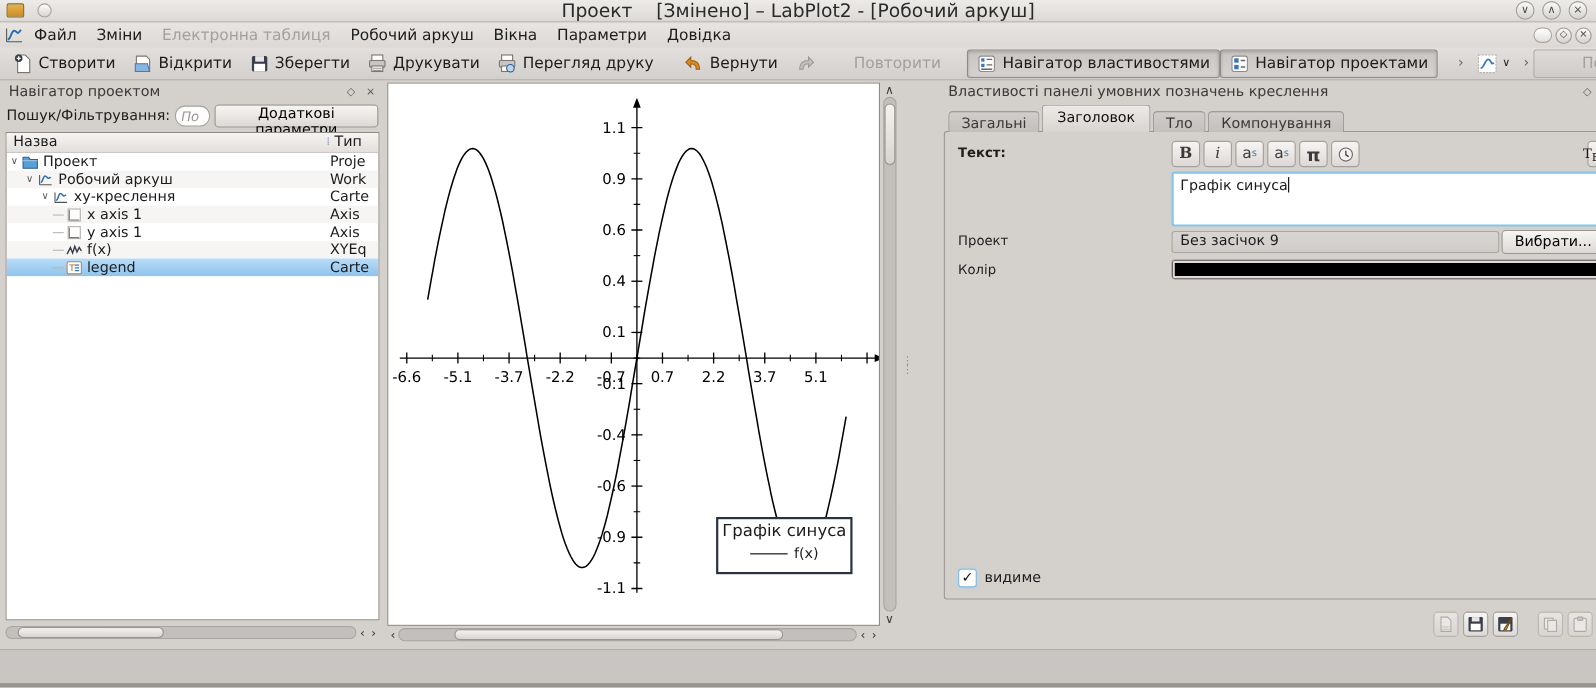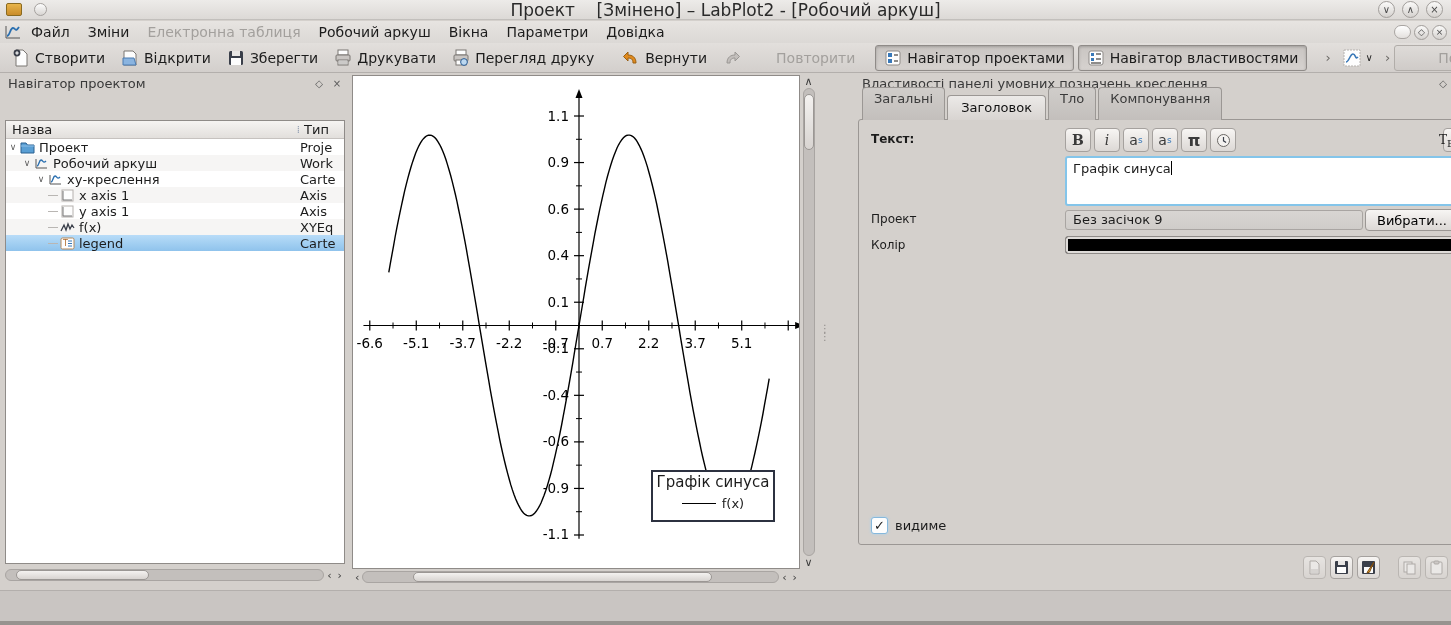--- a/index.html
+++ b/index.html
@@ -82,21 +82,21 @@
   .legendbox { position:absolute; left:298px; top:394px; width:124px; height:52px; border:2px solid #2c3140;
      background:#fff; text-align:center; }
   .legendbox .lt { font-size:15px; line-height:20px; }
   .legendbox .lr { display:flex; align-items:center; justify-content:center; gap:6px; margin-top:4px; font-size:13px; }
   .legendbox .lline { width:34px; border-top:1.5px solid #000; }
   .splitter-dots { position:absolute; left:820px; top:325px; width:8px; height:26px; color:#8f8b88; font-size:10px; line-height:8px; text-align:center; }
 
   
   .props { position:absolute; left:856px; top:74px; width:616px; height:481px; }
   .tabs { position:absolute; left:6px; top:22px; display:flex; align-items:flex-end; height:24px; z-index:2; }
-  .tab { padding:3px 11px 14px; border:1px solid #9b9794; border-bottom:none; border-radius:4px 4px 0 0;
+  .tab { padding:3px 11px 0; border:1px solid #9b9794; border-bottom:none; border-radius:4px 4px 0 0;
      background:linear-gradient(#d0cdca,#c3bfbc); margin-right:2px; font-size:13px; color:#3a3a3a; }
   .tab.active { background:linear-gradient(#eceae8,#d8d4d1); padding:4px 13px 5px; color:#111; }
   .pframe { position:absolute; left:2px; top:45px; right:2px; bottom:10px; border:1px solid #9b9794; border-radius:3px; background:#d4d0cc; }
   .plabel { position:absolute; left:12px; font-size:12px; }
   .fmtbar { position:absolute; left:206px; top:8px; display:flex; gap:3px; }
   .fbtn { width:26px; height:24px; border:1px solid #a5a19e; border-radius:4px; background:linear-gradient(#f7f5f3,#dcd8d5);
      display:flex; align-items:center; justify-content:center; font-size:14px; color:#3a3a3a; }
   .fbtn .af { color:#3878b8; font-size:9px; }
   .texbtn { position:absolute; right:10px; top:8px; width:16px; height:24px; border:1px solid #a5a19e; border-radius:4px;
      background:linear-gradient(#f7f5f3,#dcd8d5); display:flex; align-items:center; justify-content:center; font-size:12px; font-family:"DejaVu Serif",serif; }
@@ -206,37 +206,37 @@
         </svg></span>
     <span>Вернути</span>
   </div>
   <div class="tbtn disabled">
     <span class="ticon16"><svg viewBox="0 0 18 18">
           <path d="M4 14 C4 8 8 6 12 6 L12 3 L16.5 7.5 L12 12 L12 9 C9 9 7 10 7 14 z" fill="#c3bfbc" stroke="#9a9794"></path>
         </svg></span>
     <span>Повторити</span>
   </div>
   <div class="tsep"></div>
+  <div class="tbtn toggled" style="margin-left:4px">
+    <span class="ticon16"><svg viewBox="0 0 18 18">
+          <rect x="2" y="2" width="14" height="14" rx="2" fill="#fdfdfd" stroke="#8f8b88"></rect>
+          <rect x="4" y="4" width="3" height="3" fill="#3878b8"></rect>
+          <rect x="4" y="9" width="3" height="3" fill="#3878b8"></rect>
+          <path d="M9 5 h5 M9 10 h5 M4 14 h10" stroke="#6a6764" stroke-width="1.3"></path>
+        </svg></span>
+    <span>Навігатор властивостями</span>
+  </div>
   <div class="tbtn toggled">
     <span class="ticon16"><svg viewBox="0 0 18 18">
           <rect x="2" y="2" width="14" height="14" rx="2" fill="#fdfdfd" stroke="#8f8b88"></rect>
           <rect x="4" y="4" width="4" height="4" fill="#3878b8"></rect>
           <rect x="4" y="10" width="4" height="4" fill="#3878b8"></rect>
           <path d="M10 6 h4 M10 12 h4" stroke="#6a6764" stroke-width="1.4"></path>
         </svg></span>
     <span>Навігатор проектами</span>
-  </div>
-  <div class="tbtn toggled" style="margin-left:4px">
-    <span class="ticon16"><svg viewBox="0 0 18 18">
-          <rect x="2" y="2" width="14" height="14" rx="2" fill="#fdfdfd" stroke="#8f8b88"></rect>
-          <rect x="4" y="4" width="3" height="3" fill="#3878b8"></rect>
-          <rect x="4" y="9" width="3" height="3" fill="#3878b8"></rect>
-          <path d="M9 5 h5 M9 10 h5 M4 14 h10" stroke="#6a6764" stroke-width="1.3"></path>
-        </svg></span>
-    <span>Навігатор властивостями</span>
   </div>
   <span class="chev" style="margin-left:14px">›</span>
   <div class="tbtn">
     <span class="ticon16"><svg viewBox="0 0 18 18">
           <rect x="1" y="1" width="16" height="16" fill="#fdfdfd" stroke="#b5b1ae" stroke-dasharray="2 1"></rect>
           <path d="M3 13 C6 13 7 5 10 5 C13 5 12 11 15 8" stroke="#3878b8" stroke-width="1.6" fill="none"></path>
         </svg></span>
     <span style="font-size:10px">∨</span>
   </div>
   <span class="chev">›</span>
@@ -247,20 +247,25 @@
     <span>Позначити і редагувати</span>
   </div>
 
 </div>
 
 <div class="pe">
   <div class="dock-title">
     <span class="t">Навігатор проектом</span>
     <span class="dock-ic">◇</span>
     <span class="dock-ic">×</span>
+  </div>
+  <div class="pe-search">
+    <label>Пошук/Фільтрування:</label>
+    <input placeholder="По" style="">
+    <button class="pe-opt">Додаткові параметри</button>
   </div>
   <div class="tree">
     <div class="tree-head">
       <span class="h1">Назва</span>
       <span class="sp">⁞</span>
       <span class="h2">Тип</span>
     </div>
     <div class="trow">
       <span class="tw">∨</span>
       <span class="ticon"><svg viewBox="0 0 15 13">

